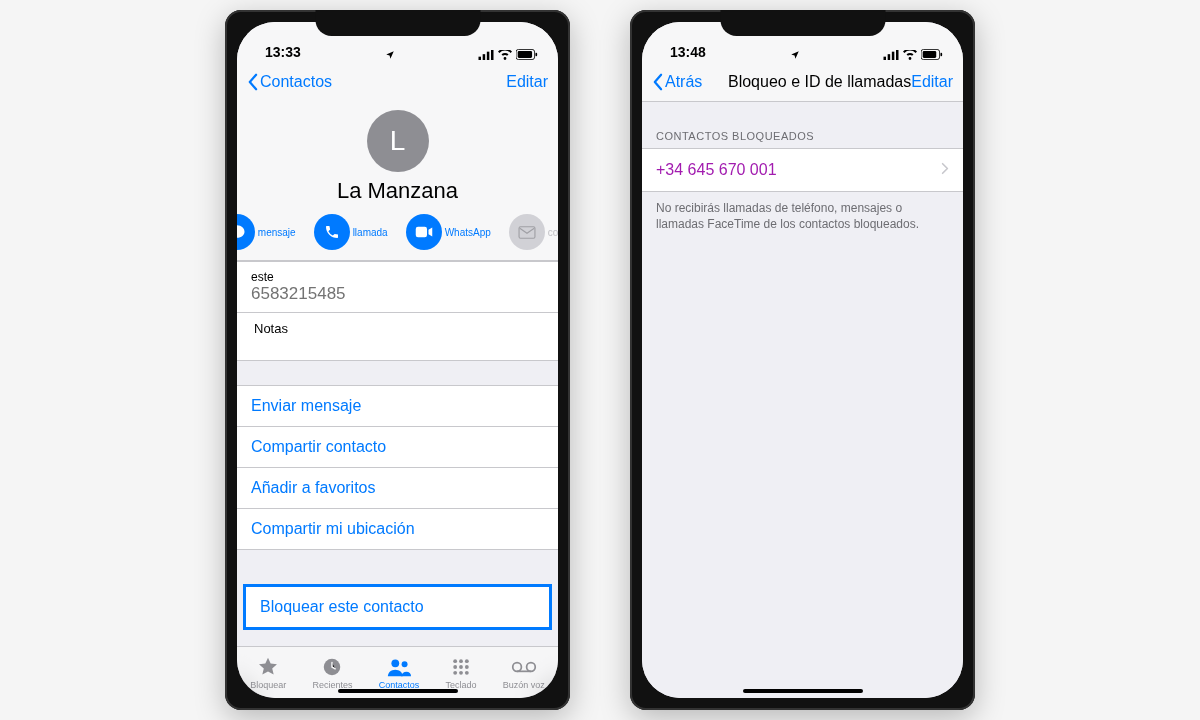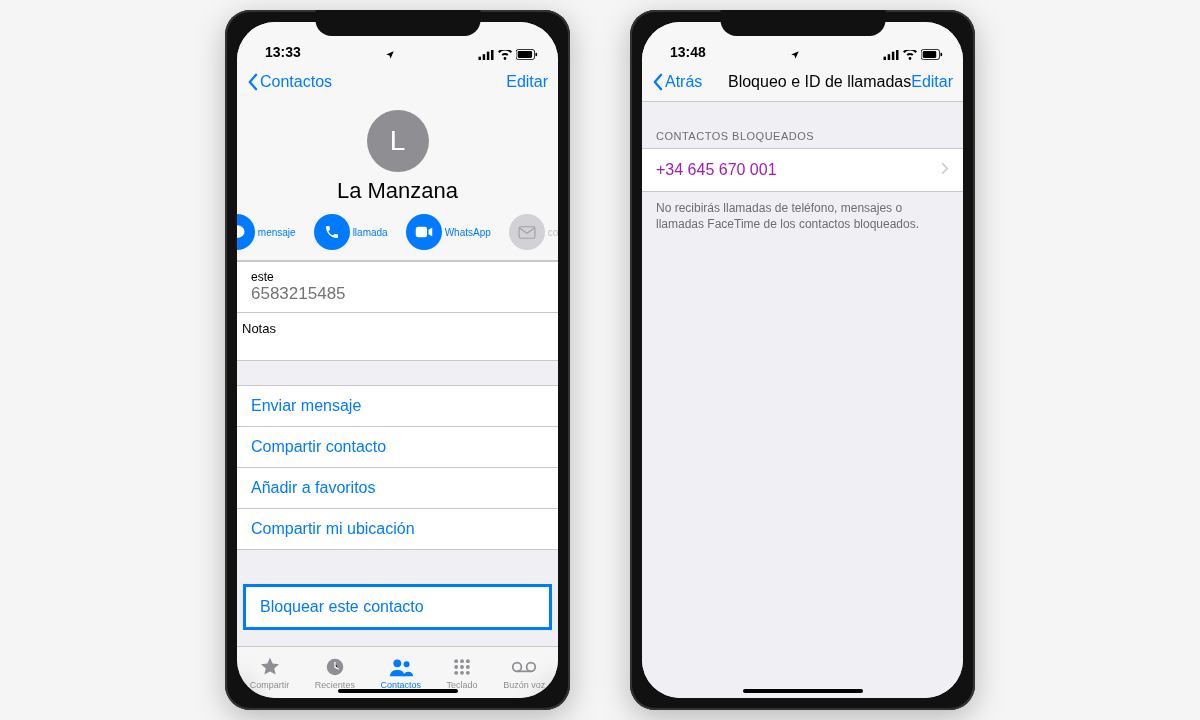--- a/index.html
+++ b/index.html
@@ -4,21 +4,21 @@
 <style>
   * { box-sizing: border-box; margin: 0; padding: 0; }
   body {
     background: #f5f5f5;
     font-family: -apple-system, "Helvetica Neue", Helvetica, Arial, sans-serif;
     width: 1200px; height: 720px;
     display: flex; justify-content: center; align-items: center; gap: 60px;
   }
   .phone {
     width: 345px; height: 700px;
-    background: #111; border-radius: 25px;
+    background: #111; border-radius: 16px;
     padding: 12px;
     box-shadow: 0 8px 30px rgba(0,0,0,0.25), inset 0 0 0 2px #333;
     position: relative;
   }
   .screen {
     width: 100%; height: 100%;
     background: #efeff4;
     border-radius: 38px;
     overflow: hidden;
     position: relative;
@@ -70,21 +70,21 @@
   }
   .action.disabled .action-circle { background:#d1d1d6; color:#a0a0a5; }
   .action-label { font-size:10px; color:#007aff; }
   .action.disabled .action-label { color:#c0c0c5; }
   .cell-group { background:#fff; border-top:0.5px solid #c8c8cc; border-bottom:0.5px solid #c8c8cc; }
   .cell { padding:8px 14px; border-bottom:0.5px solid #c8c8cc; background:#fff; }
   .cell:last-child { border-bottom:none; }
   .cell-label { font-size:12px; color:#000; }
   .cell-value { font-size:17px; color:#737373; }
   .cell-action { font-size:16px; color:#007aff; padding:11px 14px; }
-  .notes-cell { padding:8px 5px 24px; background:#fff; font-size:13px; }
+  .notes-cell { padding:8px 17px 24px; background:#fff; font-size:13px; }
   .gap { height: 24px; }
   .highlight-box {
     border:3px solid #007aff; margin:0 6px;
   }
   .tabbar {
     height:52px; background:#f7f7f8cc; border-top:0.5px solid #c8c8cc;
     display:flex; justify-content:space-around; align-items:center;
     backdrop-filter: blur(10px);
   }
   .tab { display:flex; flex-direction:column; align-items:center; gap:1px; color:#8e8e93; font-size:9px; }
@@ -224,21 +224,21 @@
       </div>
     </div>
 
     <div class="tabbar">
       <div class="tab">
         <span class="tab-icon">
           <svg width="22" height="22" viewBox="0 0 24 24">
               <path fill="currentColor" d="M12 2l2.9 6.3 6.9.6-5.2 4.6 1.6 6.8L12 16.8 5.8 20.3l1.6-6.8L2.2 8.9l6.9-.6z"></path>
             </svg>
         </span>
-        <span>Compartir</span>
+        <span>Bloquear</span>
       </div>
       <div class="tab">
         <span class="tab-icon">
           <svg width="22" height="22" viewBox="0 0 24 24">
               <circle cx="12" cy="12" r="9" fill="currentColor"></circle>
               <path stroke="#f7f7f8" stroke-width="1.6" stroke-linecap="round" d="M12 7v5l3.5 2"></path>
             </svg>
         </span>
         <span>Recientes</span>
       </div>

